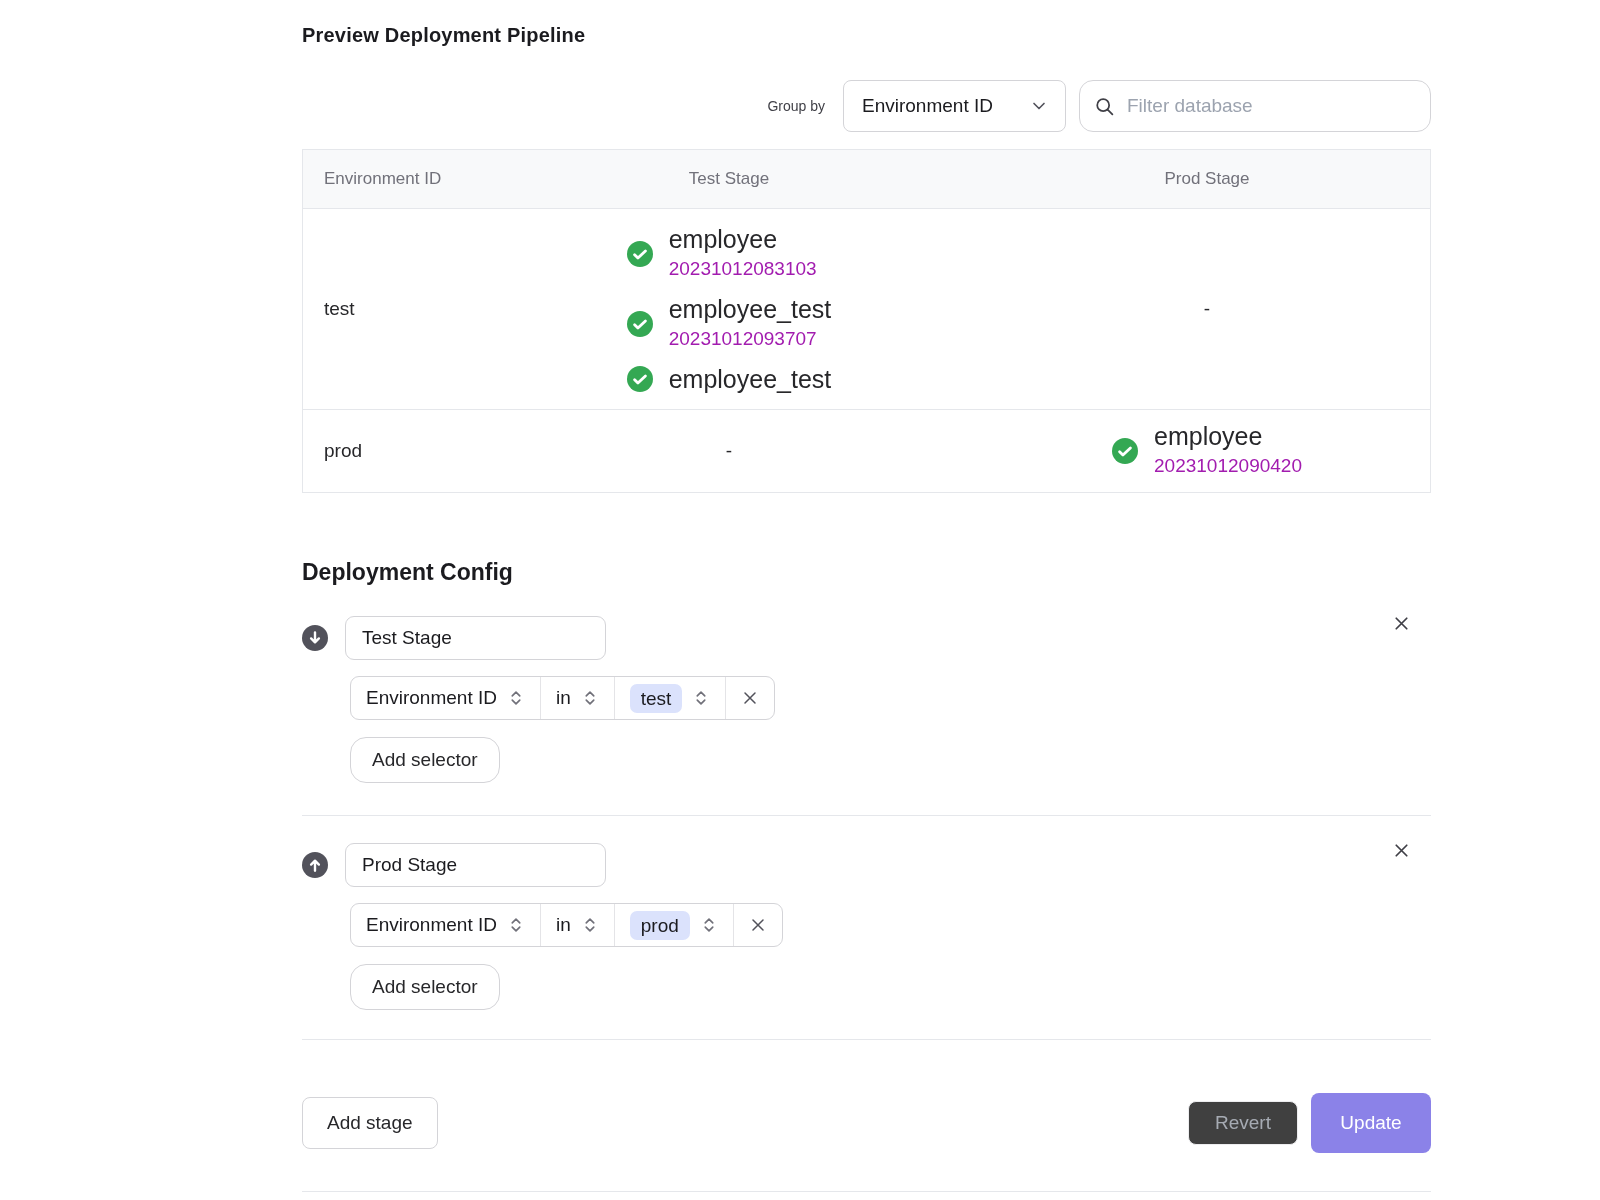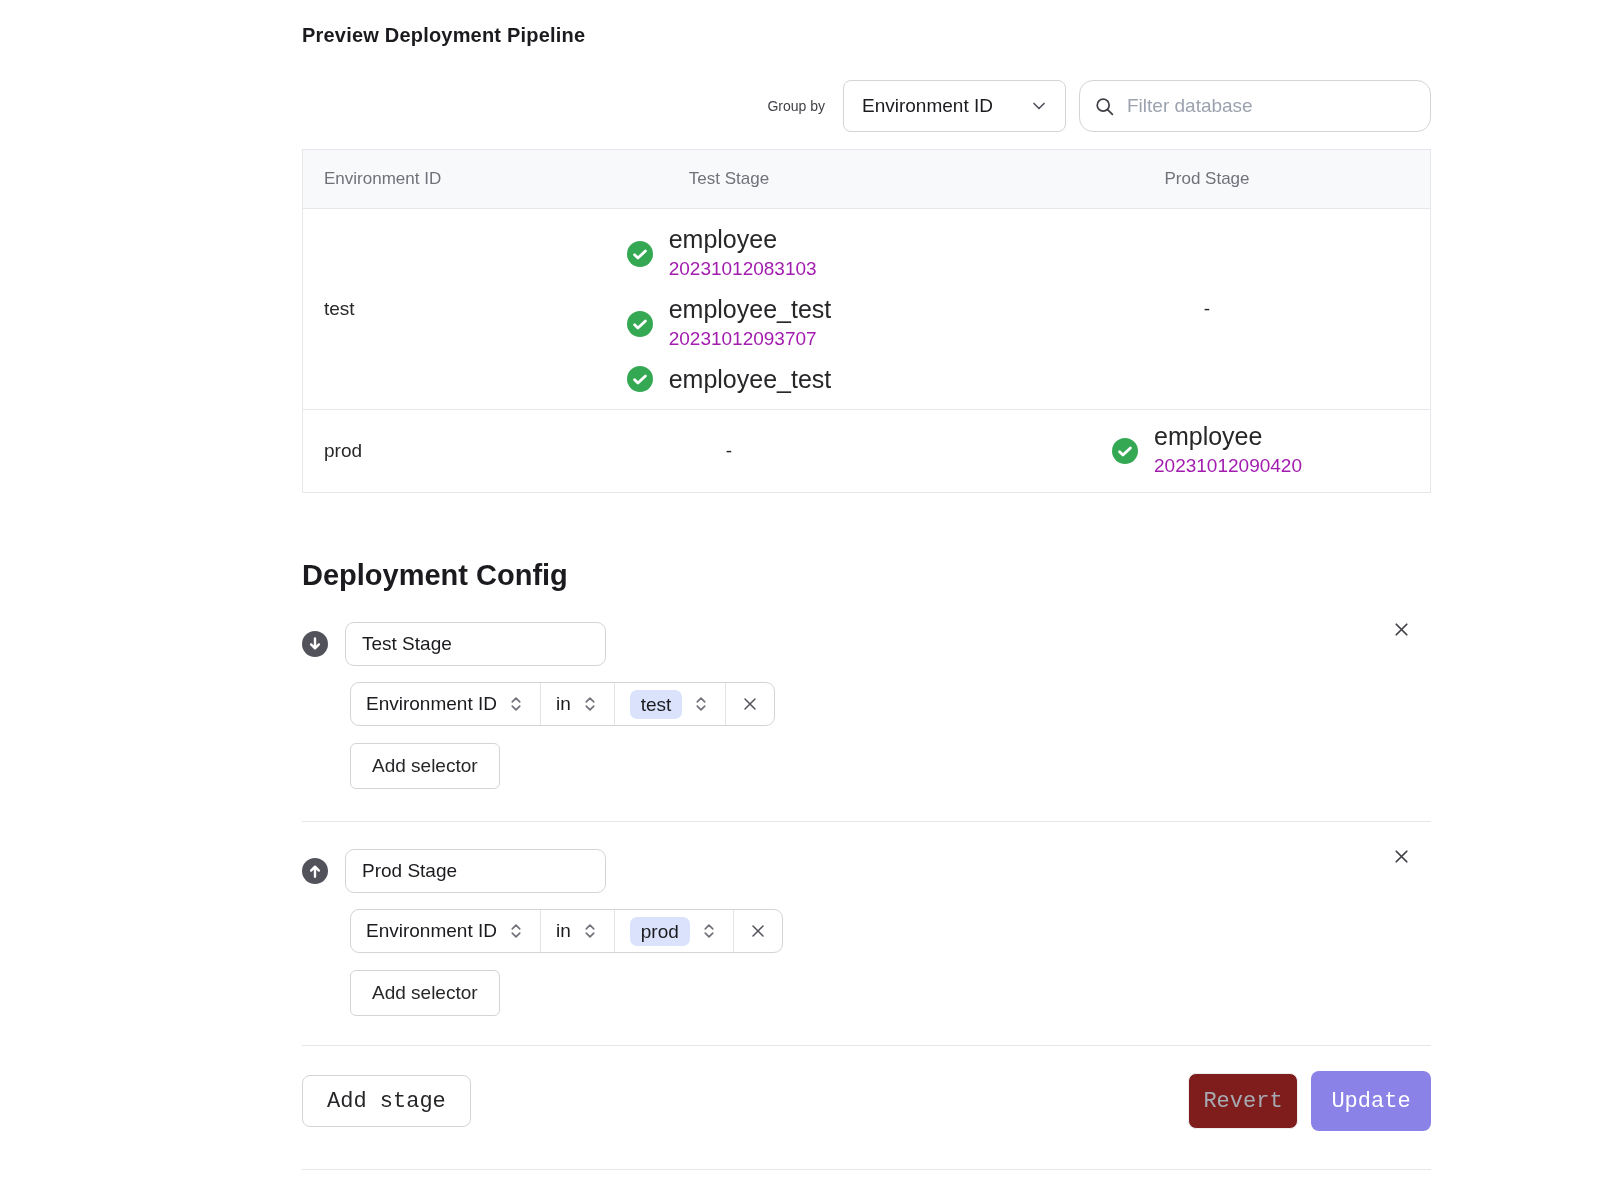--- a/index.html
+++ b/index.html
@@ -36,21 +36,21 @@
   .th-center, .td-center { text-align: center; }
   .tr { border-top: 1px solid #e5e7eb; align-items: center; font-size: 19px; color: #27272a; }
   .tr-test { min-height: 201px; padding: 12px 0; }
   .tr-prod { min-height: 83px; padding: 10px 0; }
   .db-list { display: inline-flex; flex-direction: column; align-items: flex-start; gap: 12px; text-align: left; }
   .db-item { display: flex; align-items: center; gap: 16px; }
   .db-name { font-size: 25px; color: #27272a; line-height: 29px; }
   .db-ts { font-size: 19px; color: #a21caf; line-height: 29px; }
   .db-ts:empty { display: none; }
 
-  .section-title { margin: 66px 0 0; font-size: 29px; font-weight: 700; color: #1b1b1f; }
+  .section-title { margin: 66px 0 0; font-size: 23px; font-weight: 700; color: #1b1b1f; }
 
   
   .stage { position: relative; margin-top: 30px; }
   .stage-2 { margin-top: 27px; }
   .stage-header { display: flex; align-items: center; }
   .dir-circle { width: 26px; height: 26px; margin-right: 17px; flex: none; display: block; }
   .stage-name-input {
     width: 261px; height: 44px; border: 1px solid #d4d4d8; border-radius: 9px;
     padding: 0 16px; font-size: 19px; color: #1b1b1f; font-family: inherit; outline: none; background: #fff;
   }
@@ -59,33 +59,33 @@
     background: none; border: none; cursor: pointer; display: flex; align-items: center; justify-content: center; padding: 0;
   }
   .selector-row { margin: 16px 0 0 48px; display: flex; }
   .selector-group { display: inline-flex; align-items: stretch; border: 1px solid #d4d4d8; border-radius: 9px; height: 44px; background: #fff; overflow: hidden; }
   .seg { display: flex; align-items: center; gap: 10px; padding: 0 15px; border-right: 1px solid #e4e4e7; font-size: 19px; color: #1b1b1f; background: none; border-top: none; border-bottom: none; border-left: none; font-family: inherit; cursor: pointer; }
   .selector-group .seg:last-child { border-right: none; }
   .value-pill { background: #dbe2fc; border-radius: 7px; padding: 3px 11px; line-height: 23px; }
   .seg-x { padding: 0 14px; }
   .add-selector {
     margin: 17px 0 0 48px; height: 46px; padding: 0 21px;
-    border: 1px solid #d4d4d8; border-radius: 6px; background: #fff;
+    border: 1px solid #d4d4d8; border-radius: 16px; background: #fff;
     font-size: 19px; color: #27272a; font-family: inherit; cursor: pointer;
   }
   .divider { border: none; border-top: 1px solid #e5e7eb; margin: 32px 0 0; }
   .divider-footer { margin-top: 29px; }
   .divider-bottom { margin-top: 38px; }
 
   
   .footer { display: flex; align-items: center; margin-top: 25px; }
-  .btn { font-family: Liberation Mono, monospace; font-size: 22px; border-radius: 8px; cursor: pointer; }
+  .btn { font-family: Liberation Sans, sans-serif; font-size: 19px; border-radius: 8px; cursor: pointer; margin-top: 28px; }
   .add-stage { height: 52px; padding: 0 24px; border: 1px solid #d4d4d8; background: #fff; color: #27272a; }
   .spacer { flex: 1; }
-  .revert { height: 56px; width: 110px; background: #7f1d1d; border: 1px solid #ededef; color: #a6abb3; cursor: default; }
+  .revert { height: 44px; width: 110px; background: #404040; border: 1px solid #ededef; color: #a6abb3; cursor: default; }
   .update { height: 60px; width: 120px; background: #8b82e8; border: none; color: #fff; margin-left: 13px; }
 </style>
 </head>
 <body>
 
 <div class="page">
   <div class="container">
 
     <h1 class="page-title">Preview Deployment Pipeline</h1>
 

